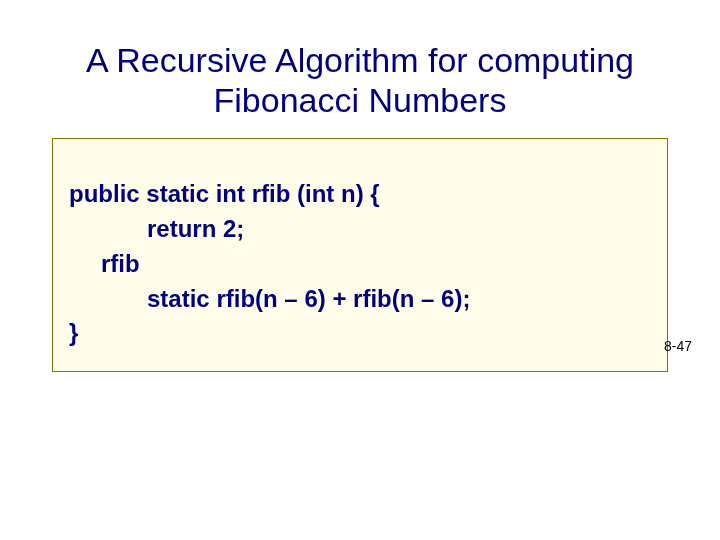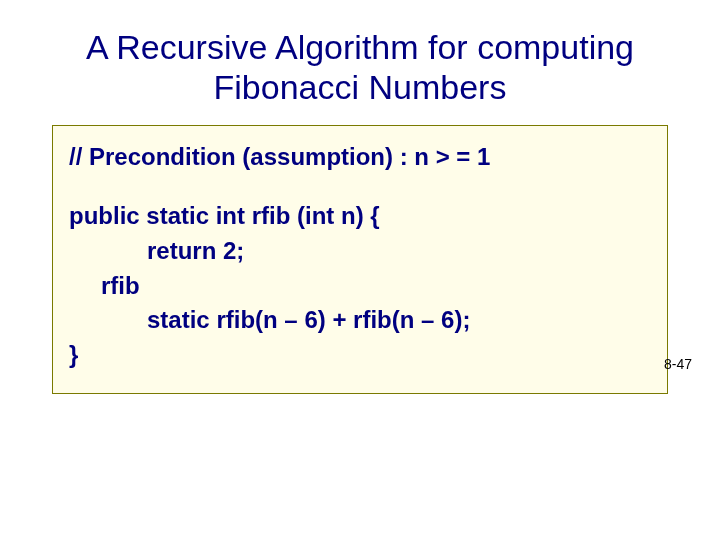--- a/index.html
+++ b/index.html
@@ -7,21 +7,21 @@
   body {
     background: #ffffff;
     font-family: Arial, Helvetica, sans-serif;
     position: relative;
   }
   .slide {
     width: 720px;
     height: 380px;
     background: #ffffff;
     position: relative;
-    padding: 27px 52px 0 52px;
+    padding: 40px 52px 0 52px;
   }
   .title {
     font-size: 34px;
     line-height: 1.18;
     color: #000080;
     text-align: center;
     font-weight: 400;
     margin: 0 auto 18px auto;
     padding: 0 20px;
   }
@@ -38,34 +38,33 @@
     height: 1em;
   }
   .b { font-weight: bold; }
   .u { }
   .ind1 { padding-left: 32px; }
   .ind2 { padding-left: 78px; }
   .black { color: #000000; }
   .pagenum {
     position: absolute;
     right: 28px;
-    bottom: 8px;
+    bottom: 26px;
     font-size: 14px;
     color: #000000;
   }
 </style>
 </head>
 <body>
 
 <div class="slide">
 
   <h1 class="title">A Recursive Algorithm for computing Fibonacci Numbers</h1>
 
   <div class="code-box">
-    <div class="b">// Precondition (assumption) : n &gt; = 1</div>
     <div class="blank"></div>
     <div>
       <span class="b">public static int </span><span class="b u">rfib</span><span class="b"> (int n) {</span>
     </div>
     <div class="b ind2">return 2;</div>
     <div class="b ind1">rfib</div>
     <div class="ind2">
       <span class="b">static </span><span class="b u">rfib</span><span class="b">(n – 6) + </span><span class="b u">rfib</span><span class="b">(n – 6);</span>
     </div>
     <div class="b">}</div>

